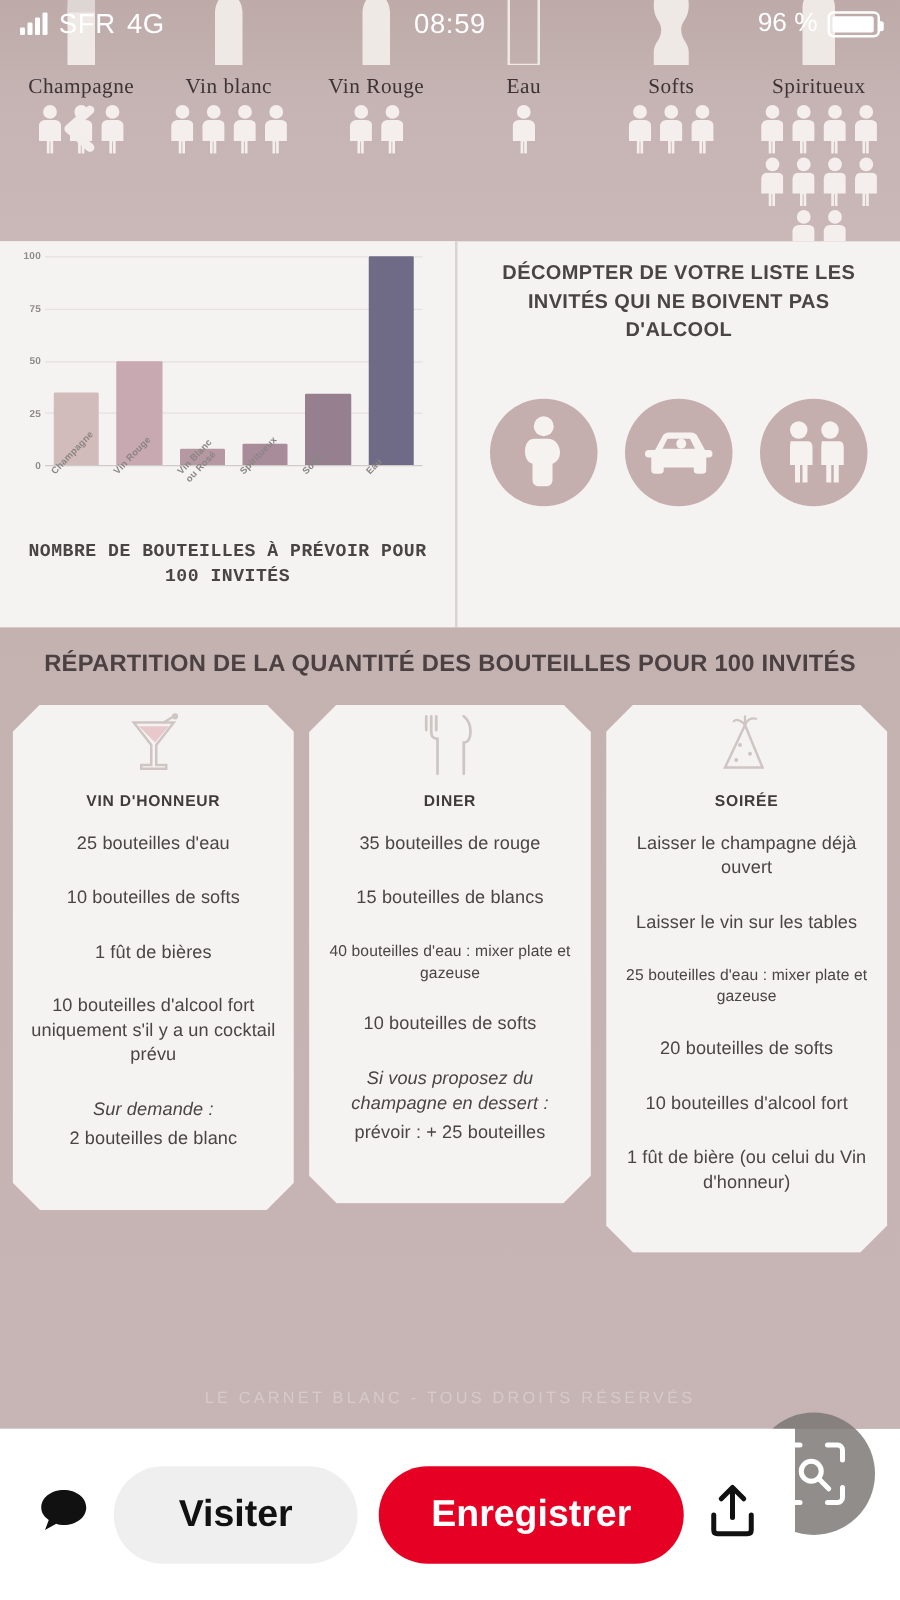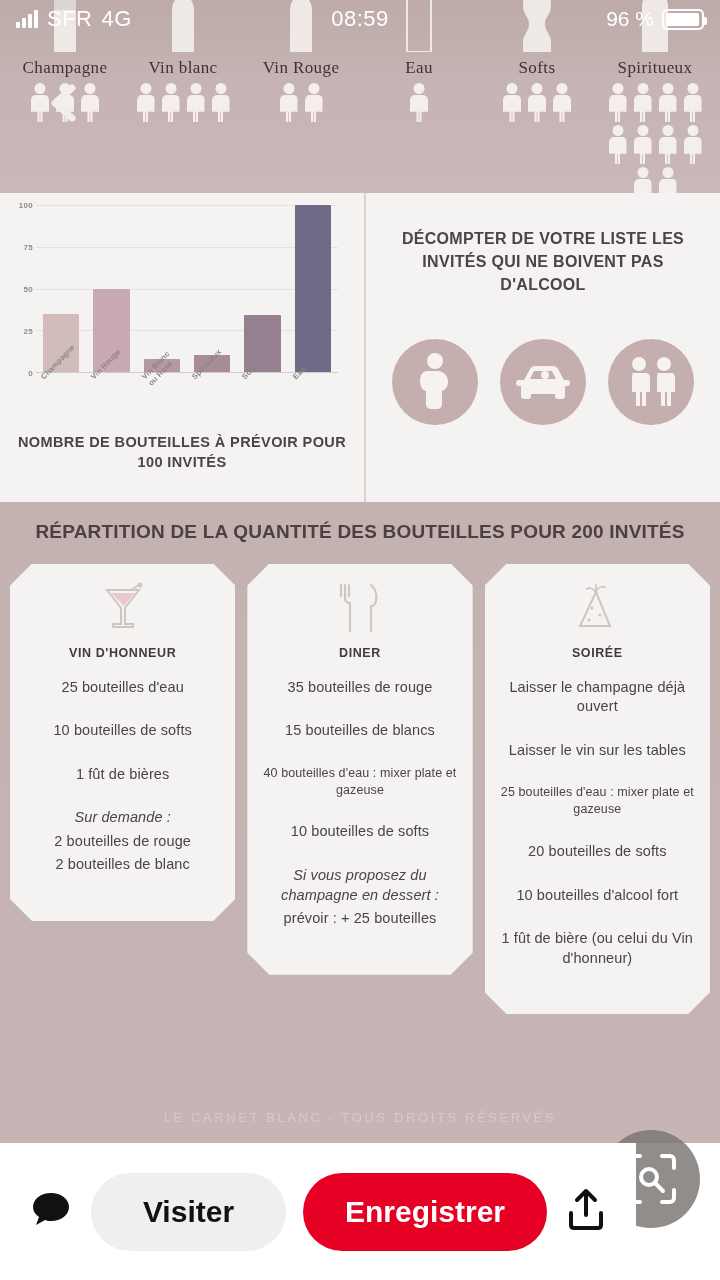--- a/index.html
+++ b/index.html
@@ -59,37 +59,37 @@
   .bar { width: 72%; border-radius: 1px 1px 0 0; }
   .x-labels { position: absolute; left: 26px; right: 12px; top: 170px; height: 60px;
               display: flex; justify-content: space-around; }
   .x-slot { flex: 1; display: flex; justify-content: center; }
   .x-lab { font-size: 7.5px; color: #8a8584; font-weight: 700; letter-spacing: .2px;
            transform: rotate(-46deg); transform-origin: top left;
            white-space: nowrap; max-width: 46px; line-height: 1.25;
            text-align: left; white-space: normal; width: 44px; }
   .chart-caption { position: absolute; left: 14px; right: 14px; top: 240px;
                    text-align: center; font-size: 14.5px; font-weight: 700;
-                   color: #4b4446; letter-spacing: .4px; line-height: 1.35; }
-
-  .note-pane { flex: 1; height: 100%; background: #f4f3f1; padding: 34px 26px 0; }
+                   color: #4b4446; letter-spacing: .4px; line-height: 1.35; font-family: Liberation Mono, monospace; }
+
+  .note-pane { flex: 1; height: 100%; background: #f4f3f1; padding: 14px 26px 0; }
   .note-title { text-align: center; font-size: 16px; font-weight: 700; color: #4b4446;
                 letter-spacing: .3px; line-height: 1.45; }
   .note-icons { display: flex; justify-content: center; gap: 22px; margin-top: 42px; }
   .note-circle { width: 86px; height: 86px; border-radius: 50%; background: #c4aeae;
                  display: flex; align-items: center; justify-content: center; }
 
   
   .band-bottom { position: relative; width: 720px; height: 641px;
                  background: linear-gradient(180deg,#c4b2b1 0%, #c6b5b4 100%);
                  padding: 16px 10px 0; }
   .section-title { text-align: center; font-size: 19px; font-weight: 700; color: #4b4143;
                    letter-spacing: .2px; line-height: 1.45; padding: 0 18px; }
   .cards { display: flex; gap: 12px; margin-top: 18px; align-items: flex-start; }
-  .card { flex: 1; background: #f4f3f1; padding: 16px 12px 22px;
+  .card { flex: 1; background: #f4f3f1; padding: 4px 12px 22px;
           clip-path: polygon(22px 0, calc(100% - 22px) 0, 100% 22px, 100% calc(100% - 22px),
                              calc(100% - 22px) 100%, 22px 100%, 0 calc(100% - 22px), 0 22px); }
   .card-icon { height: 56px; display: flex; align-items: center; justify-content: center; }
   .card-title { text-align: center; font-size: 12.5px; font-weight: 700; color: #413a3c;
                 letter-spacing: .6px; margin-top: 10px; }
   .card-lines { margin-top: 18px; }
   .c-line { text-align: center; font-size: 14.5px; color: #4a4446; line-height: 1.35;
             margin-bottom: 24px; letter-spacing: .1px; }
   .c-line.small { font-size: 12.5px; }
   .c-line.italic { font-style: italic; }
@@ -398,40 +398,40 @@
                 <circle cx="42" cy="9" r="7" fill="#f6f2f0"></circle>
                 <path d="M35 18h14c3 0 4 2 4 5v14h-4v14h-4V37h-2v14h-4V37h-4V23c0-3 1-5 0-5z" fill="#f6f2f0"></path>
               </svg>
           </div>
         </div>
       </div>
 
     </div>
 
     <div class="band-bottom">
-      <div class="section-title">RÉPARTITION DE LA QUANTITÉ DES BOUTEILLES POUR 200 INVITÉS</div>
+      <div class="section-title">RÉPARTITION DE LA QUANTITÉ DES BOUTEILLES POUR 100 INVITÉS</div>
 
       <div class="cards">
 
         <div class="card card1">
           <div class="card-icon">
             <svg width="44" height="52" viewBox="0 0 44 52">
                 <path d="M6 8h32L24 26v16h8v3H12v-3h8V26z" fill="none" stroke="#cfc6c4" stroke-width="2"></path>
                 <path d="M10 11h24L23 24z" fill="#e9c8cc"></path>
                 <path d="M30 8l8-5" stroke="#cfc6c4" stroke-width="2" fill="none"></path>
                 <circle cx="39" cy="3" r="2.5" fill="#cfc6c4"></circle>
               </svg>
           </div>
           <div class="card-title">VIN D'HONNEUR</div>
           <div class="card-lines" id="card0">
               <div class="c-line">25 bouteilles d'eau</div>
               <div class="c-line">10 bouteilles de softs</div>
               <div class="c-line">1 fût de bières</div>
+              <div class="c-line">10 bouteilles d'alcool fort uniquement s'il y a un cocktail prévu</div>
               <div class="c-line italic tight">Sur demande :</div>
-              <div class="c-line tight">2 bouteilles de rouge</div>
               <div class="c-line">2 bouteilles de blanc</div>
             </div>
         </div>
 
         <div class="card card2">
           <div class="card-icon">
             <svg width="54" height="52" viewBox="0 0 54 52">
                 <path d="M12 3v13c0 3 2 5 5 5v28M8 3v11M16 3v11" stroke="#cfc6c4" stroke-width="2.2" fill="none" stroke-linecap="round"></path>
                 <path d="M38 3c5 4 6 10 5 16-1 4-3 5-5 5v25" stroke="#cfc6c4" stroke-width="2.2" fill="none" stroke-linecap="round"></path>
               </svg>

